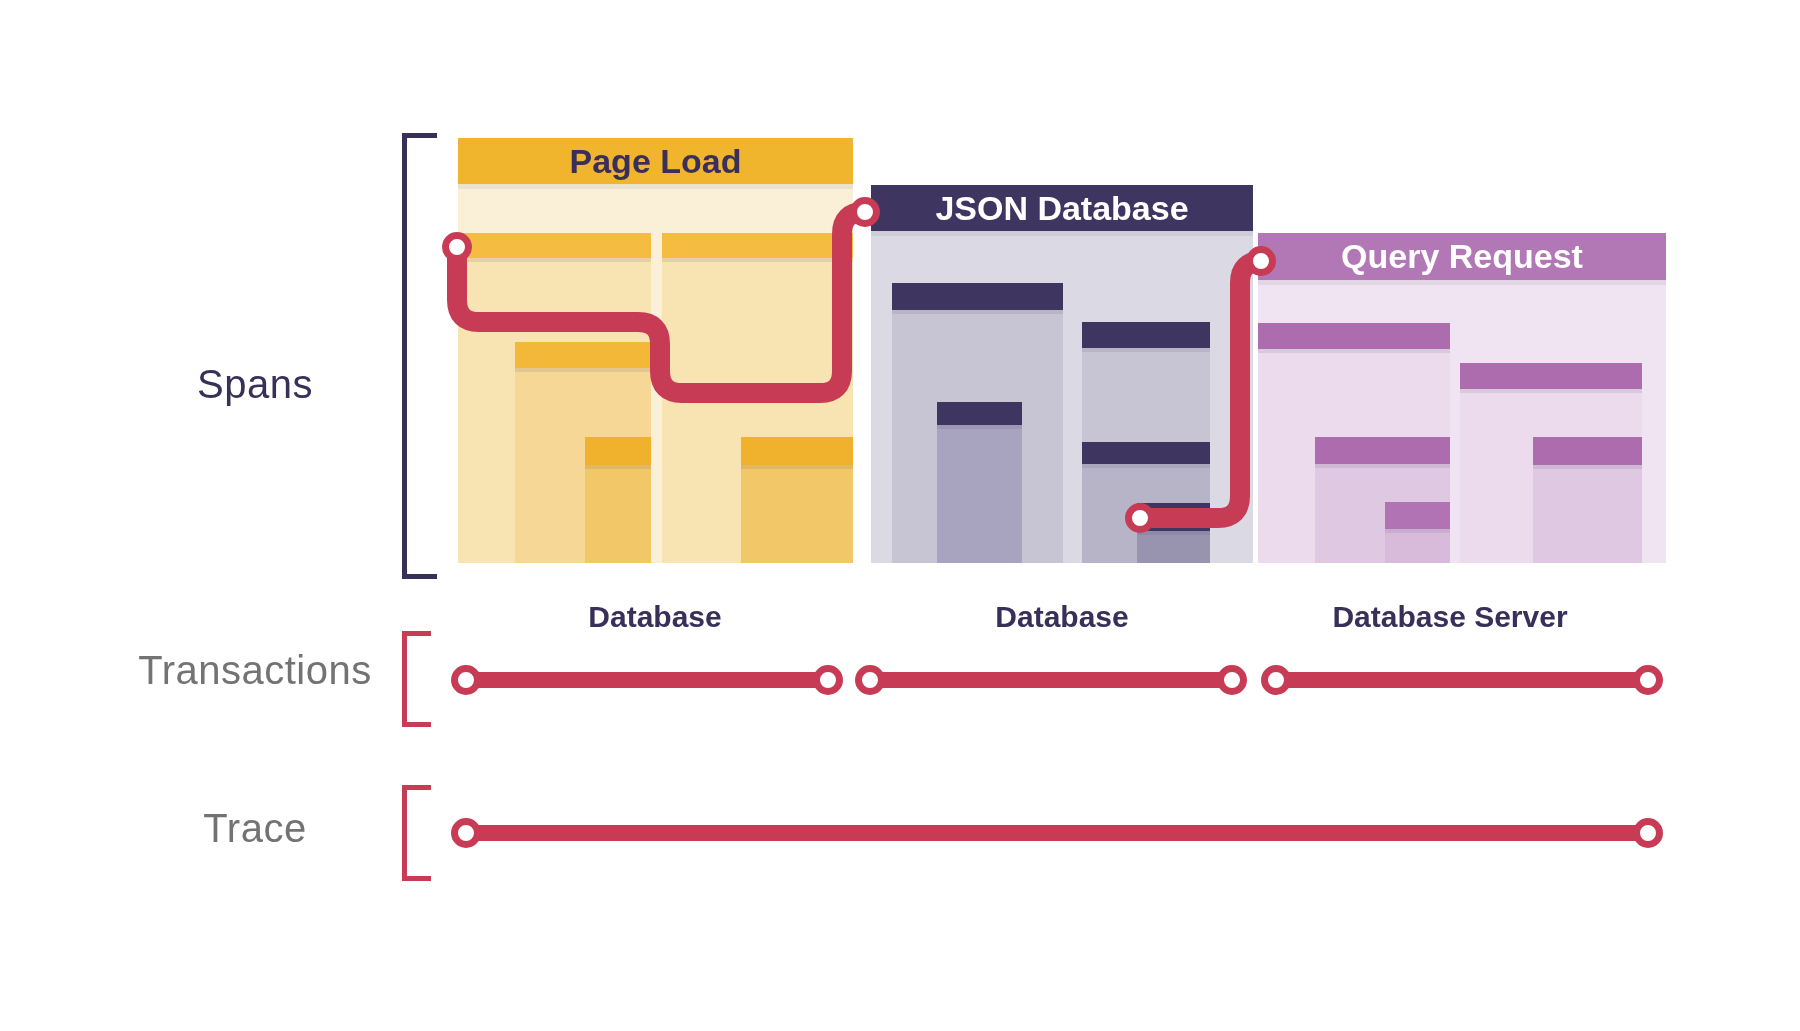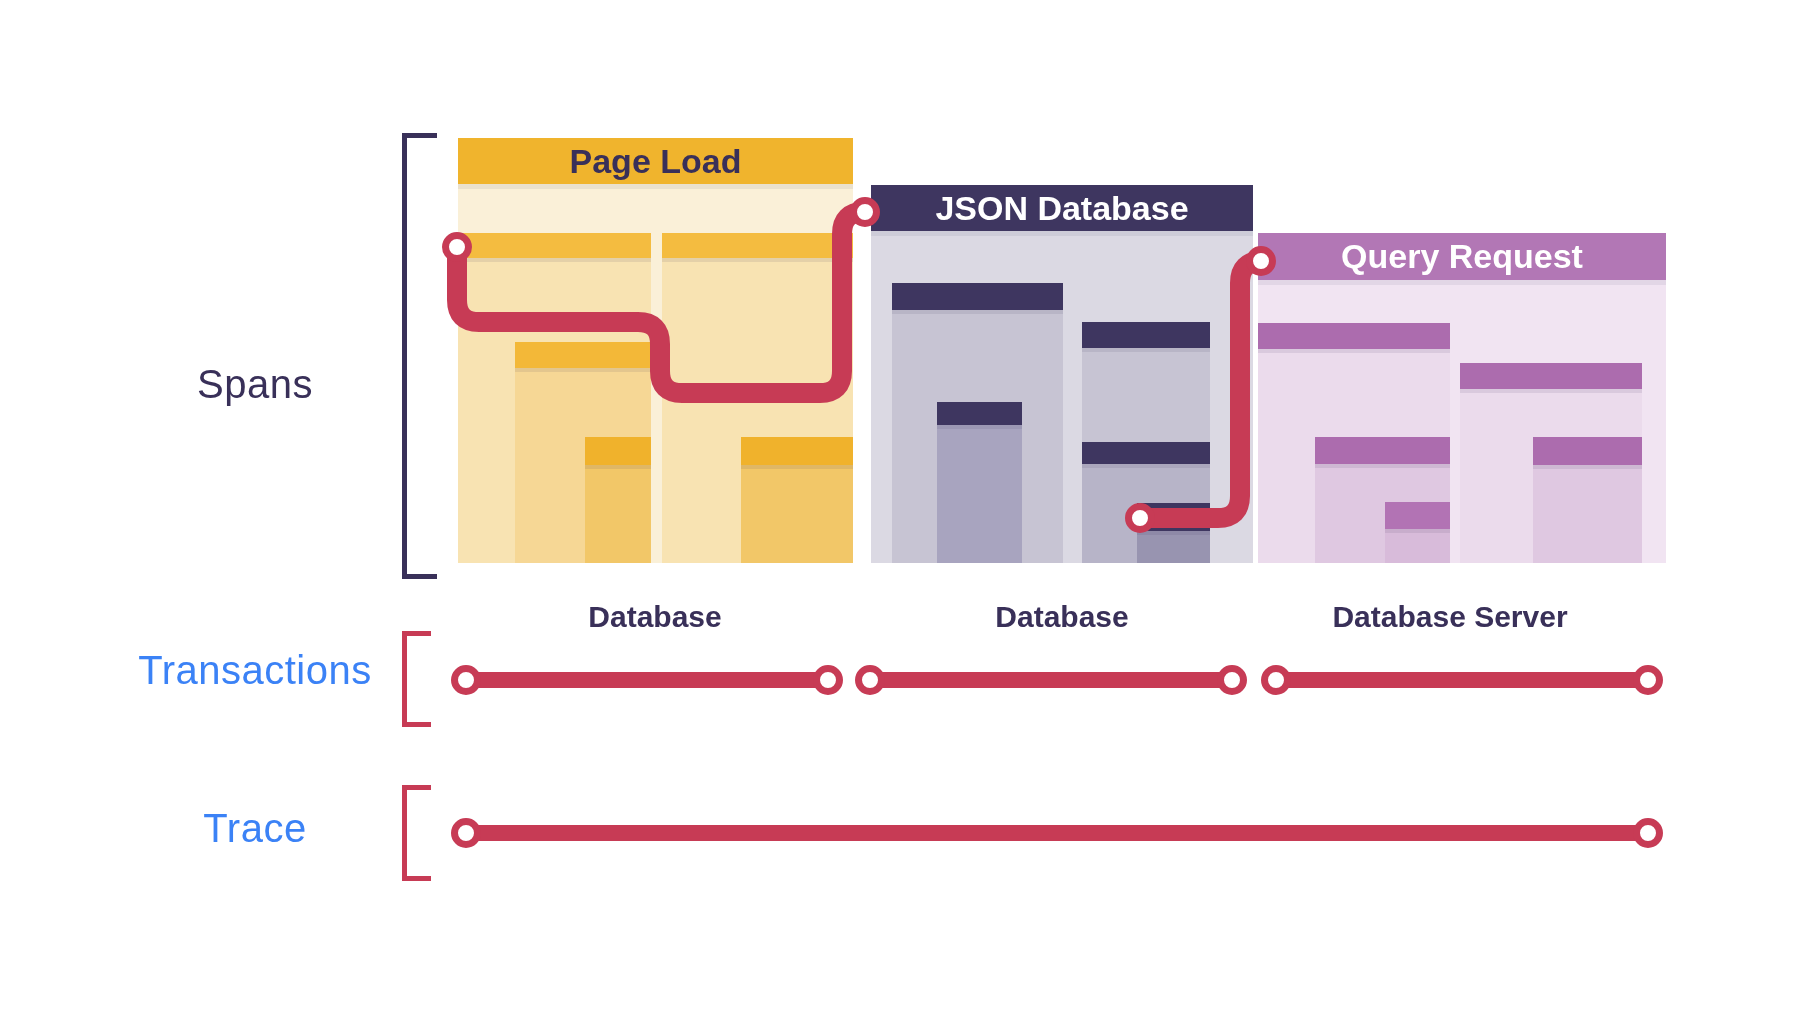--- a/index.html
+++ b/index.html
@@ -6,21 +6,21 @@
   .canvas {
     position:relative; width:1800px; height:1031px;
     background:#ffffff; overflow:hidden;
     font-family:"Liberation Sans", sans-serif;
   }
   .row-label {
     position:absolute; left:55px; width:400px; text-align:center;
     font-weight:normal; font-size:40px; letter-spacing:0.5px;
   }
   .row-label.navy { color:#393059; }
-  .row-label.red  { color:#3b82f6; }
+  .row-label.red  { color:#737373; }
   .bracket { position:absolute; }
   .bracket.navy { border-left:5px solid #393059; border-top:5px solid #393059; border-bottom:5px solid #393059; }
   .bracket.red  { border-left:5px solid #C73B55; border-top:5px solid #C73B55; border-bottom:5px solid #C73B55; }
   .panel { position:absolute; }
   .panel-hdr {
     position:absolute; left:0; top:0; width:100%;
     text-align:center; font-weight:bold; font-size:34px;
     box-shadow:0 5px 0 rgba(57,48,89,0.08);
   }
   .rect { position:absolute; }

